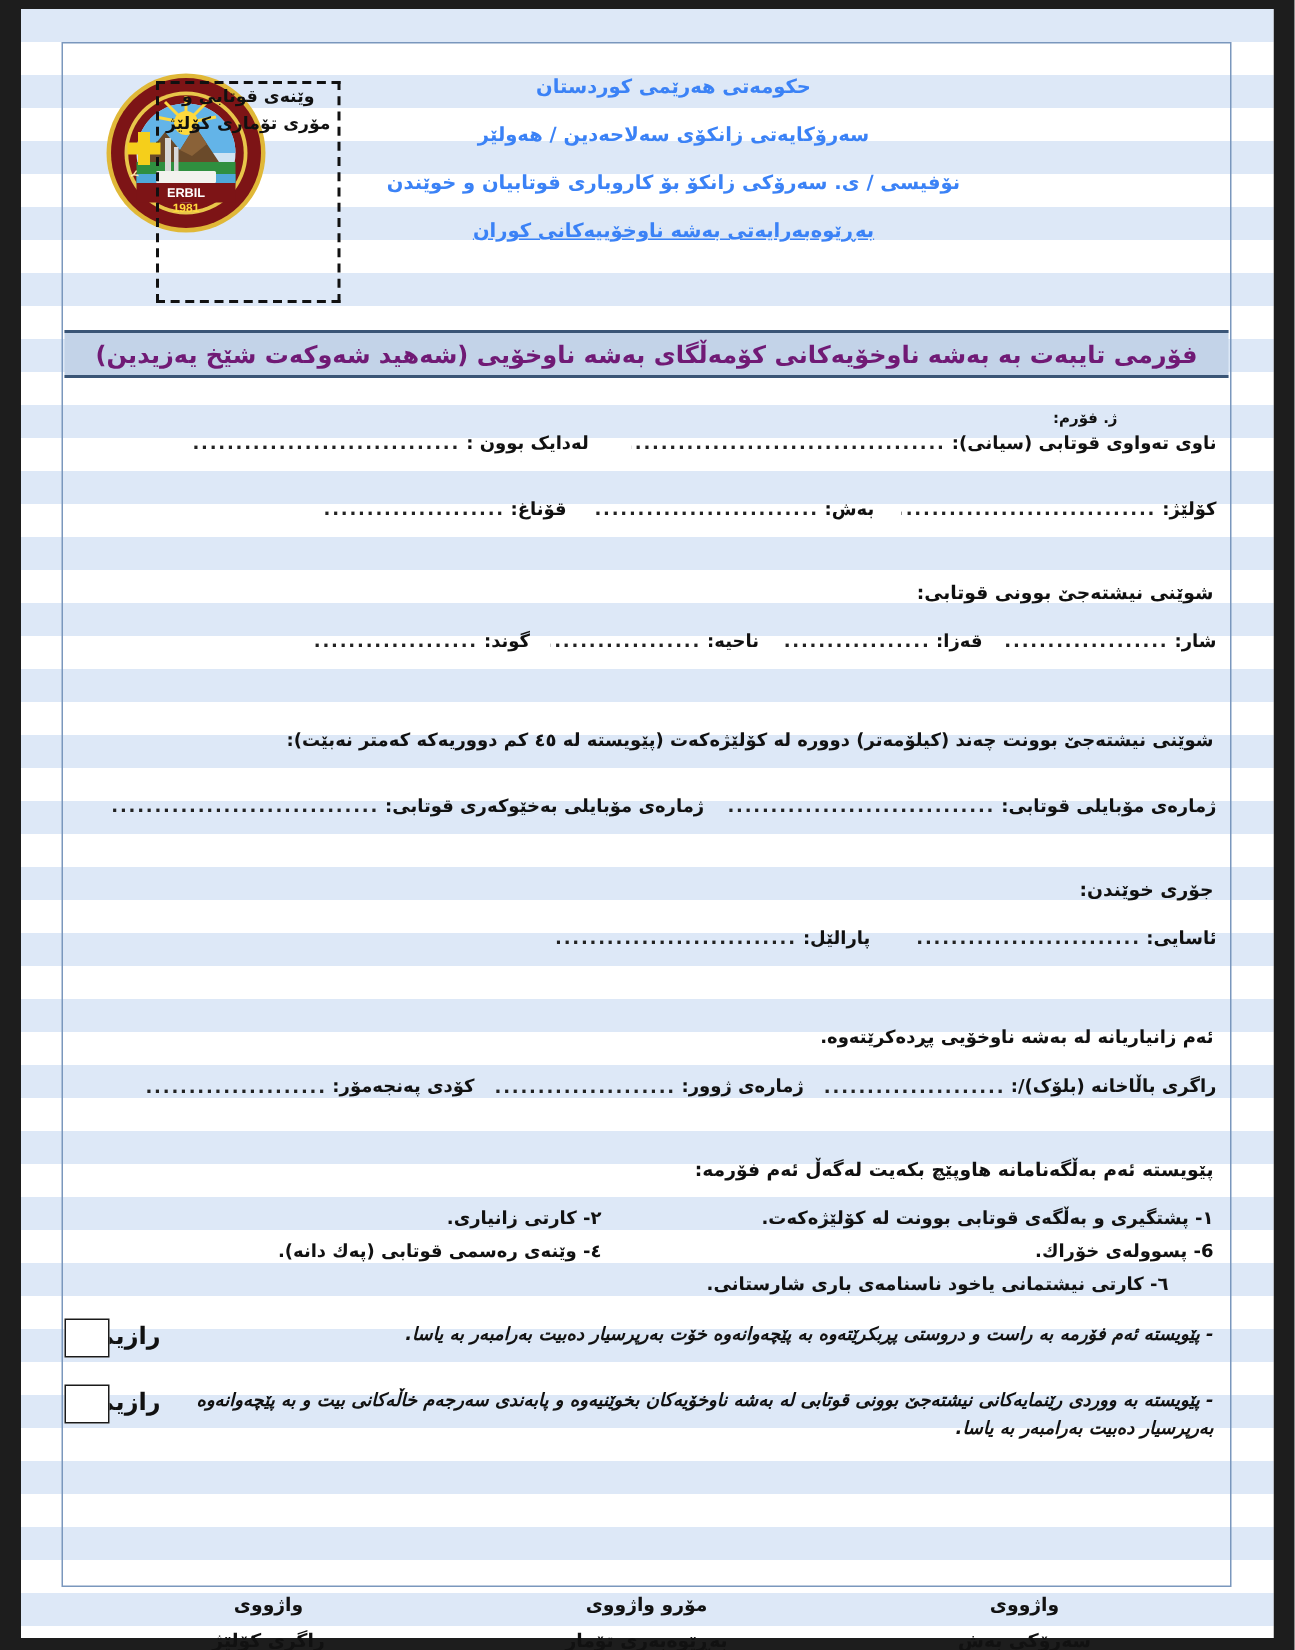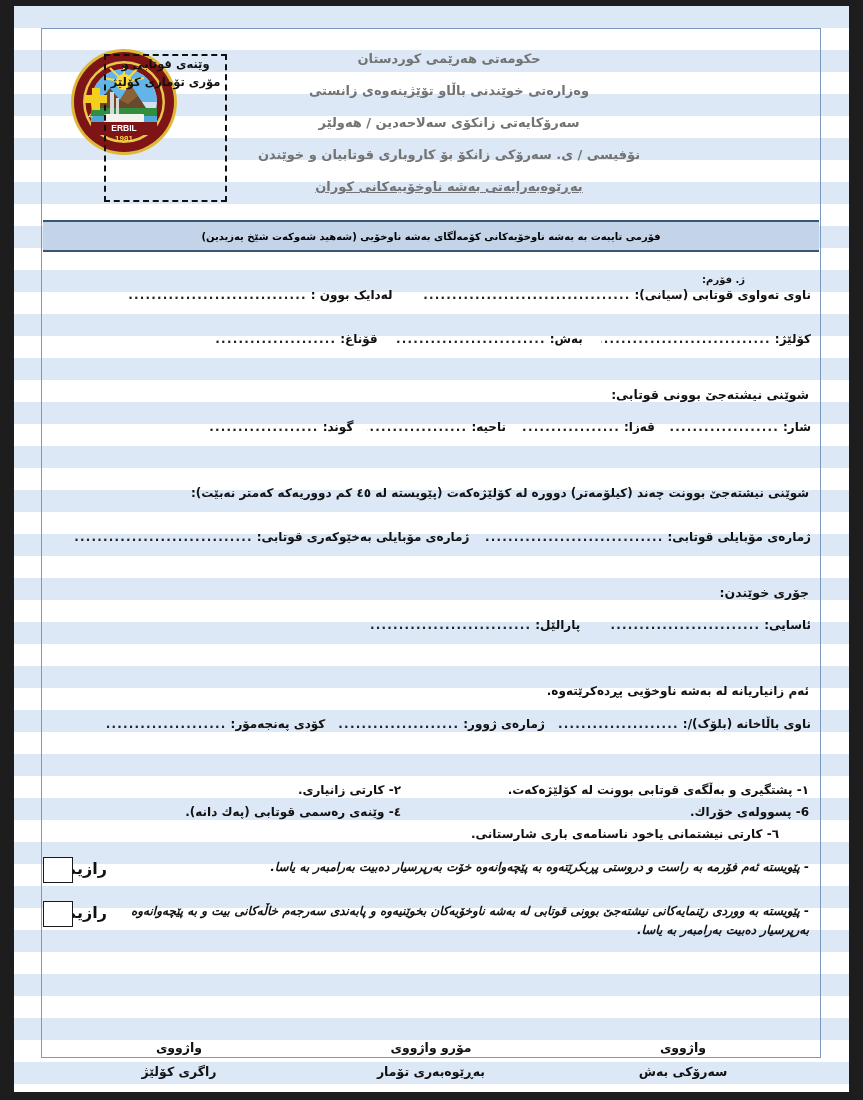--- a/index.html
+++ b/index.html
@@ -75,21 +75,21 @@
   .plus-icon::after{left:7px;top:0;width:8px;height:22px;}
 
   .head-lines{
     position:absolute;
     right:155px;top:22px;
     width:430px;
     text-align:center;
     direction:rtl;
   }
   .head-line{
-    font-size:13px;font-weight:bold;color:#737373;
+    font-size:13px;font-weight:bold;color:#3b82f6;
     line-height:1;
     margin-bottom:19px;
     white-space:nowrap;
   }
   .head-line:last-child{margin-bottom:0;text-decoration:underline;}
 
   
   .seal{
     position:absolute;
     left:27px;top:18px;
@@ -105,21 +105,21 @@
   .titlebar{
     position:absolute;left:0;right:0;top:6px;
     height:32px;
     background:#c3d3e8;
     border-top:2.5px solid #3a5576;
     border-bottom:2.5px solid #3a5576;
     display:flex;align-items:center;justify-content:center;
     box-sizing:border-box;
   }
   .titlebar span{
-    font-size:10px;font-weight:bold;color:#000000;direction:rtl;
+    font-size:16px;font-weight:bold;color:#701a75;direction:rtl;
   }
 
   
   .formno{
     direction:rtl;text-align:right;
     font-size:10px;font-weight:bold;color:#111;
     padding:16px 74px 0 0;
     height:26px;box-sizing:border-box;
   }
   .row{
@@ -241,21 +241,20 @@
         </text>
       </svg>
 
       <div class="photo-box">
         <div class="photo-text">وێنەی قوتابی و مۆری تۆماری کۆلێژ</div>
       </div>
       <div class="plus-icon"></div>
 
       <div class="head-lines">
         <div class="head-line">حکومەتی هەرێمی کوردستان</div>
-        <div class="head-line">وەزارەتی خوێندنی باڵاو تۆێژینەوەی زانستی</div>
         <div class="head-line">سەرۆکایەتی زانکۆی سەلاحەدین / هەولێر</div>
         <div class="head-line">نۆفیسی / ی. سەرۆکی زانکۆ بۆ کاروباری قوتابیان و خوێندن</div>
         <div class="head-line">بەڕێوەبەرایەتی بەشە ناوخۆییەکانی کوران</div>
       </div>
     </div>
 
     <div class="titlebar-wrap">
       <div class="titlebar">
         <span>فۆرمی تایبەت بە بەشە ناوخۆیەکانی کۆمەڵگای بەشە ناوخۆیی (شەهید شەوکەت شێخ یەزیدین)</span>
       </div>
@@ -346,33 +345,36 @@
     <div class="spacer"></div>
     <div class="spacer"></div>
 
     <div class="note">
       <span>ئەم زانیاریانە لە بەشە ناوخۆیی پڕدەکرێتەوە.</span>
     </div>
 
     <div class="spacer-h"></div>
 
     <div class="row">
-      <span class="fld-label">ناوی باڵاخانە (بلۆک)/:</span>
+      <span class="fld-label">راگری باڵاخانە (بلۆک)/:</span>
       <span class="dots" style="width:120px">.............................</span>
       <span class="gap" style="width:14px"></span>
       <span class="fld-label">ژمارەی ژوور:</span>
       <span class="dots" style="width:120px">.............................</span>
       <span class="gap" style="width:14px"></span>
       <span class="fld-label">کۆدی پەنجەمۆر:</span>
       <span class="dots" style="width:120px">.............................</span>
     </div>
 
     <div class="spacer"></div>
     <div class="spacer-h"></div>
 
+    <div class="note">
+      <span class="sect-label">پێویستە ئەم بەڵگەنامانە هاوپێچ بکەیت لەگەڵ ئەم فۆرمە:</span>
+    </div>
 
     <div class="spacer-h"></div>
 
     <div class="docs-row">
       <div class="docs-col-a">١- پشتگیری و بەڵگەی قوتابی بوونت لە کۆلێژەکەت.</div>
       <div class="docs-col-b">٢-  کارتی زانیاری.</div>
     </div>
     <div class="docs-row">
       <div class="docs-col-a">6- پسوولەی خۆراك.</div>
       <div class="docs-col-b">٤- وێنەی رەسمی قوتابی (پەك دانە).</div>

